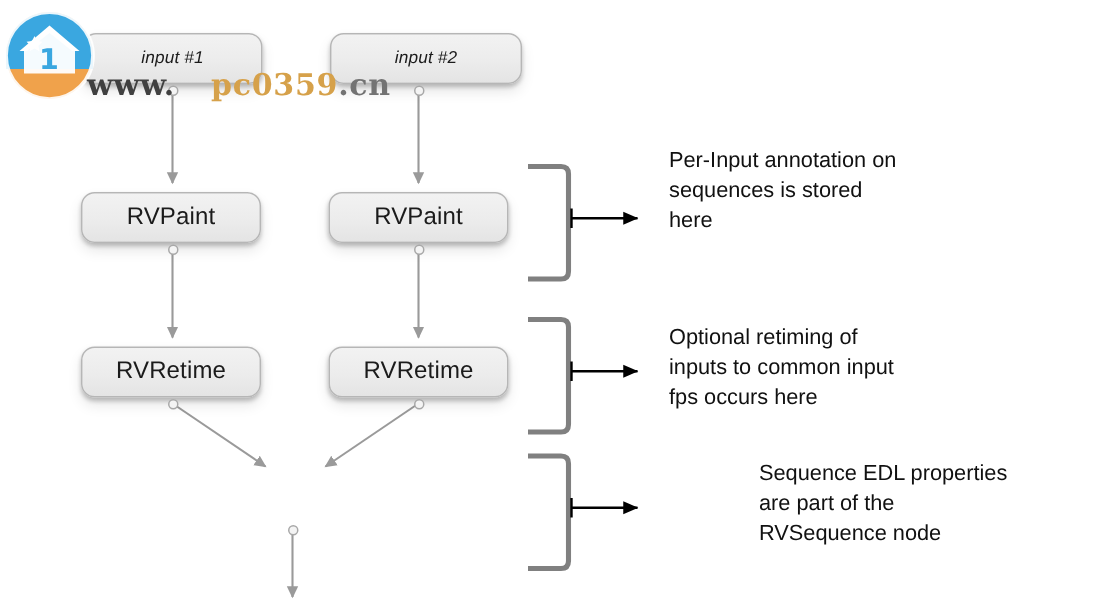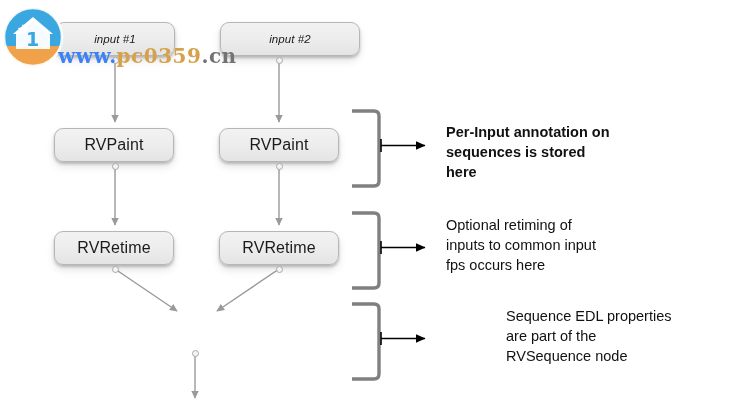--- a/index.html
+++ b/index.html
@@ -54,22 +54,22 @@
     letter-spacing:1px;
     white-space:nowrap;
   }
   .wm-url{
     position:absolute;left:58px;top:44px;
     font-family:"DejaVu Serif","Liberation Serif",serif;
     font-size:20px;font-weight:700;
     letter-spacing:.5px;
     white-space:nowrap;
   }
-  .wm-url .g{color:#3b82f6;}
-  .wm-url .o{color:#d6a14a;}
+  .wm-url .g{color:#404040;}
+  .wm-url .o{color:#d6a14a;margin-left:24px;}
   .wm-url .r{color:#737373;}
 </style>
 </head>
 <body>
 
 <div id="stage">
 
   <svg width="744" height="407" style="position:absolute;left:0;top:0;">
     <defs>
       <marker id="ah" markerWidth="9" markerHeight="9" refX="7.2" refY="4.2" orient="auto" markerUnits="userSpaceOnUse">
@@ -109,21 +109,21 @@
       <line x1="381" y1="332" x2="381" y2="345" stroke="#000000" stroke-width="1.6"></line>
       <line x1="381" y1="338.5" x2="425" y2="338.5" stroke="#000000" stroke-width="1.6" marker-end="url(#ahblk)"></line>
     </g>
   </svg>
 
   <div class="node input" style="left:55px;top:22px;width:120px;height:34px;">
     <span>input #1</span>
   </div>
   <div class="port" style="left:111.5px;top:57px;"></div>
 
-  <div class="node input" style="left:220px;top:22px;width:140px;height:34px;">
+  <div class="node input" style="left:220px;top:22px;width:128px;height:34px;">
     <span>input #2</span>
   </div>
   <div class="port" style="left:275.5px;top:57px;"></div>
 
   <div class="node" style="left:54px;top:128px;width:120px;height:34px;">
     <span>RVPaint</span>
   </div>
   <div class="port" style="left:111.5px;top:163px;"></div>
 
   <div class="node" style="left:219px;top:128px;width:120px;height:34px;">
@@ -136,21 +136,21 @@
   </div>
   <div class="port" style="left:111.5px;top:266px;"></div>
 
   <div class="node" style="left:219px;top:231px;width:120px;height:34px;">
     <span>RVRetime</span>
   </div>
   <div class="port" style="left:275.5px;top:266px;"></div>
 
   <div class="port" style="left:191.5px;top:350px;"></div>
 
-  <div class="annot-text" style="left:446px;top:122px;width:280px;font-weight:bold;">Per-Input annotation on
+  <div class="annot-text" style="left:446px;top:97px;width:280px;">Per-Input annotation on
 sequences is stored
 here</div>
 
   <div class="annot-text" style="left:446px;top:215px;width:280px;">Optional retiming of
 inputs to common input
 fps occurs here</div>
 
   <div class="annot-text" style="left:468px;top:306px;width:290px;margin-left:38px;">Sequence EDL  properties
 are part of the
 RVSequence node</div>

